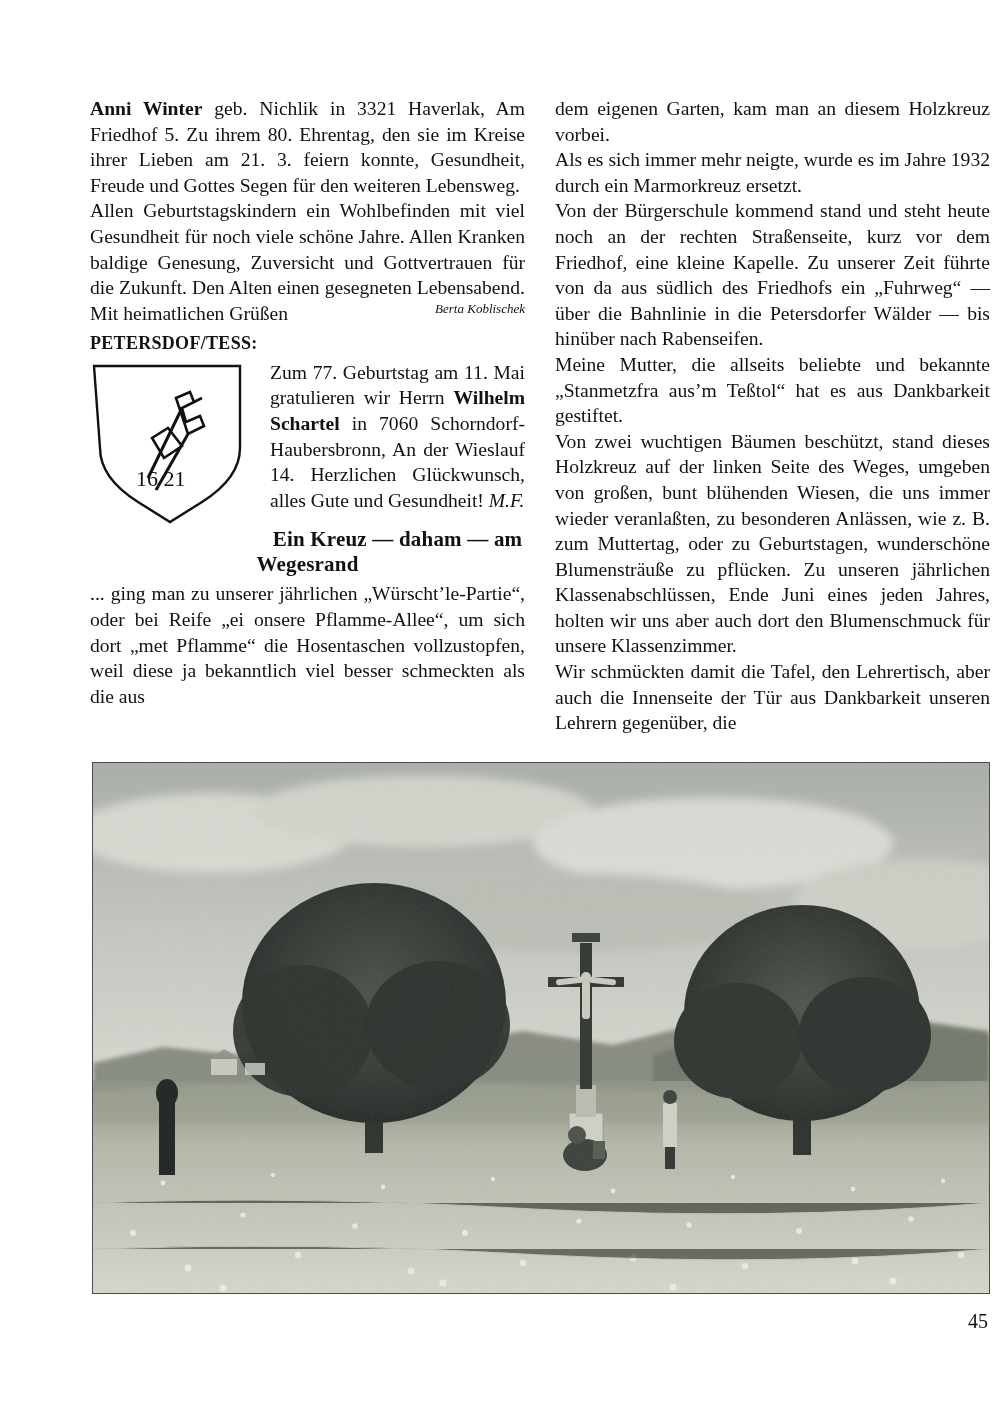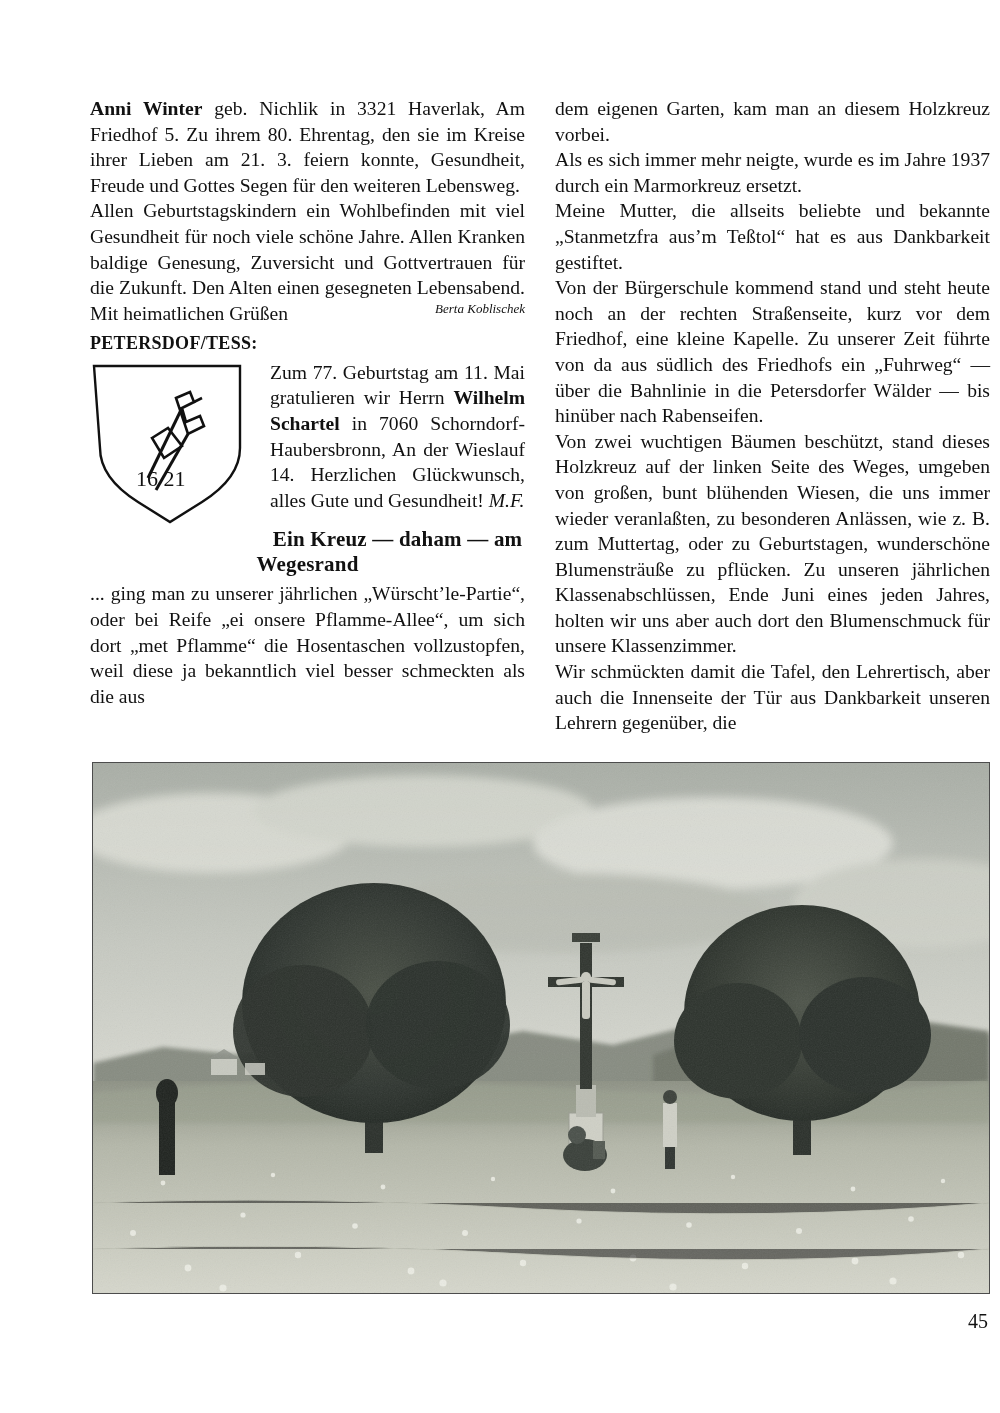--- a/index.html
+++ b/index.html
@@ -123,23 +123,23 @@
 
       <p><span>Zum 77. Geburtstag am 11. Mai gratulieren wir Herrn </span><b>Wilhelm Schartel</b><span> in 7060 Schorndorf-Haubersbronn, An der Wieslauf 14. Herzlichen Glückwunsch, alles Gute und Gesundheit! </span><i class="ital">M.F.</i></p>
 
       <div class="kreuz-title">Ein Kreuz — daham — am Wegesrand</div>
 
       <p><span>... ging man zu unserer jährlichen „Würscht’le-Partie“, oder bei Reife „ei onsere Pflamme-Allee“, um sich dort „met Pflamme“ die Hosentaschen vollzustopfen, weil diese ja bekanntlich viel besser schmeckten als die aus</span></p>
     </div>
 
     <div class="col">
       <p>dem eigenen Garten, kam man an diesem Holzkreuz vorbei.</p>
-      <p>Als es sich immer mehr neigte, wurde es im Jahre 1937 durch ein Marmorkreuz ersetzt.</p>
+      <p>Als es sich immer mehr neigte, wurde es im Jahre 1932 durch ein Marmorkreuz ersetzt.</p>
+      <p>Von der Bürgerschule kommend stand und steht heute noch an der rechten Straßenseite, kurz vor dem Friedhof, eine kleine Kapelle. Zu unserer Zeit führte von da aus südlich des Friedhofs ein „Fuhrweg“ — über die Bahnlinie in die Petersdorfer Wälder — bis hinüber nach Rabenseifen.</p>
       <p>Meine Mutter, die allseits beliebte und bekannte „Stanmetzfra aus’m Teßtol“ hat es aus Dankbarkeit gestiftet.</p>
-      <p>Von der Bürgerschule kommend stand und steht heute noch an der rechten Straßenseite, kurz vor dem Friedhof, eine kleine Kapelle. Zu unserer Zeit führte von da aus südlich des Friedhofs ein „Fuhrweg“ — über die Bahnlinie in die Petersdorfer Wälder — bis hinüber nach Rabenseifen.</p>
       <p>Von zwei wuchtigen Bäumen beschützt, stand dieses Holzkreuz auf der linken Seite des Weges, umgeben von großen, bunt blühenden Wiesen, die uns immer wieder veranlaßten, zu besonderen Anlässen, wie z. B. zum Muttertag, oder zu Geburtstagen, wunderschöne Blumensträuße zu pflücken. Zu unseren jährlichen Klassenabschlüssen, Ende Juni eines jeden Jahres, holten wir uns aber auch dort den Blumenschmuck für unsere Klassenzimmer.</p>
       <p>Wir schmückten damit die Tafel, den Lehrertisch, aber auch die Innenseite der Tür aus Dankbarkeit unseren Lehrern gegenüber, die</p>
     </div>
   </div>
 
   <div class="photo">
     <svg width="896" height="530" viewBox="0 0 896 530">
       <defs>
         <linearGradient id="sky" x1="0" y1="0" x2="0" y2="1">
           <stop offset="0%" stop-color="#a9aea6"></stop>

